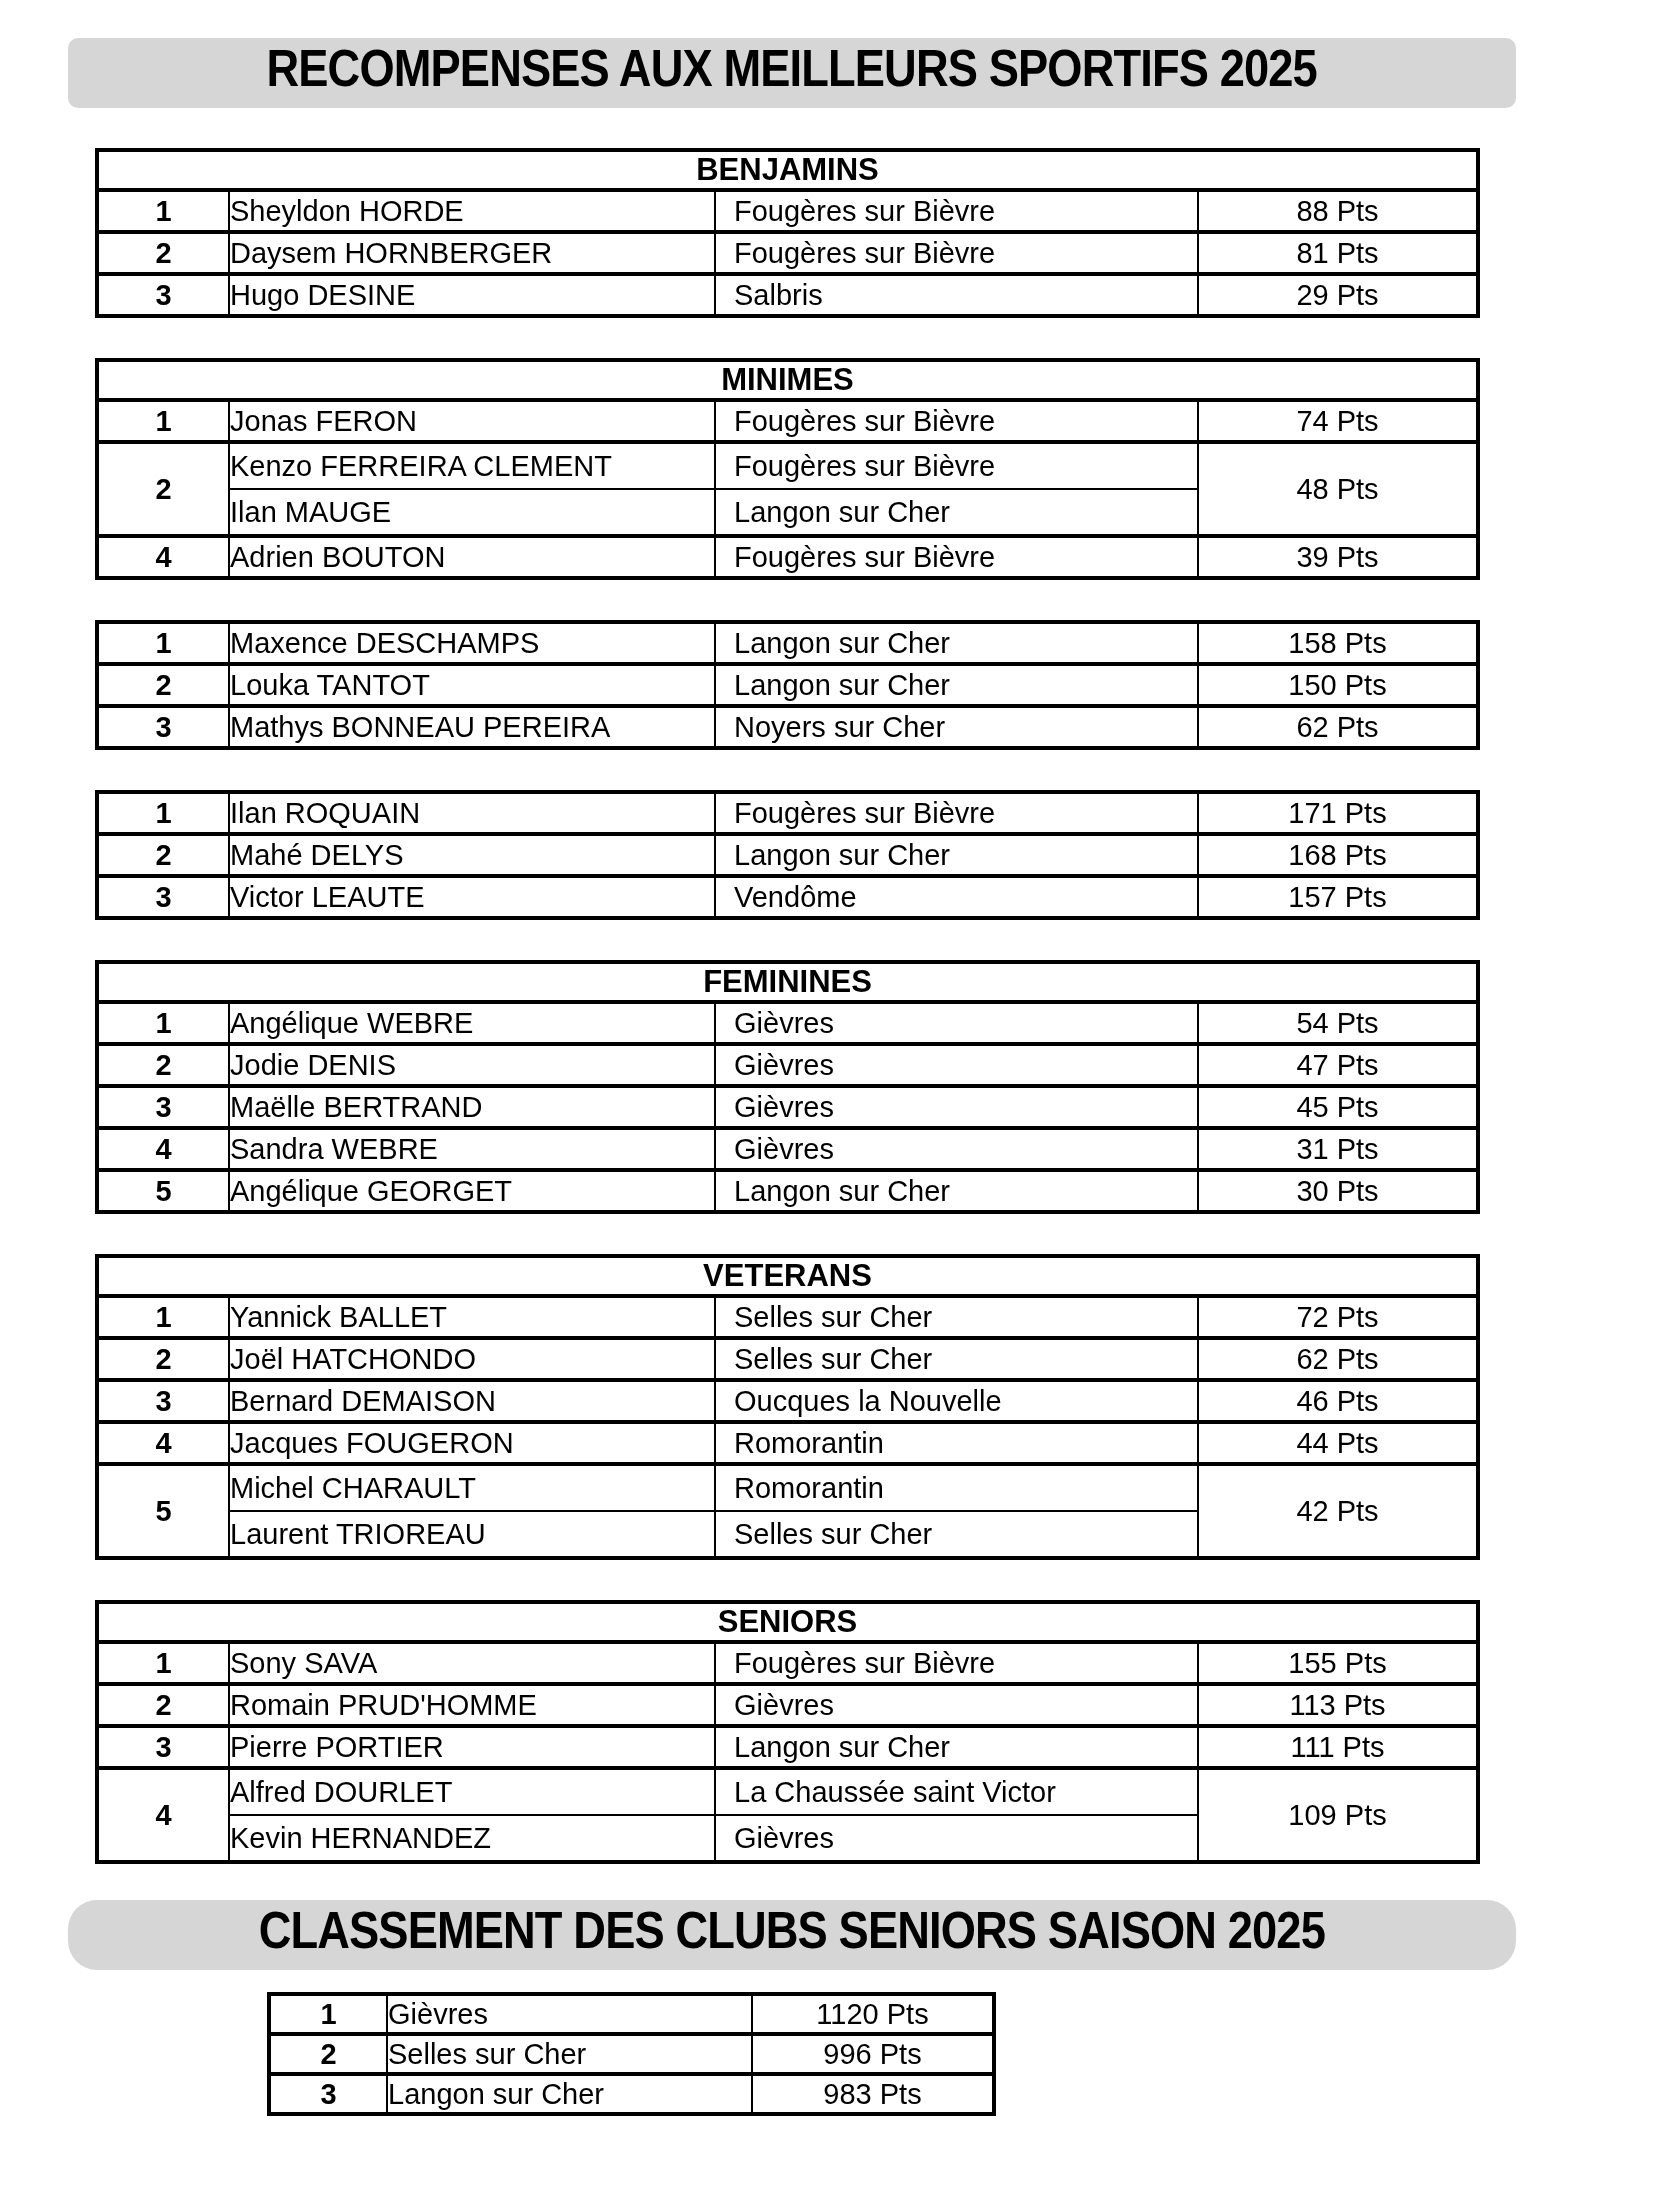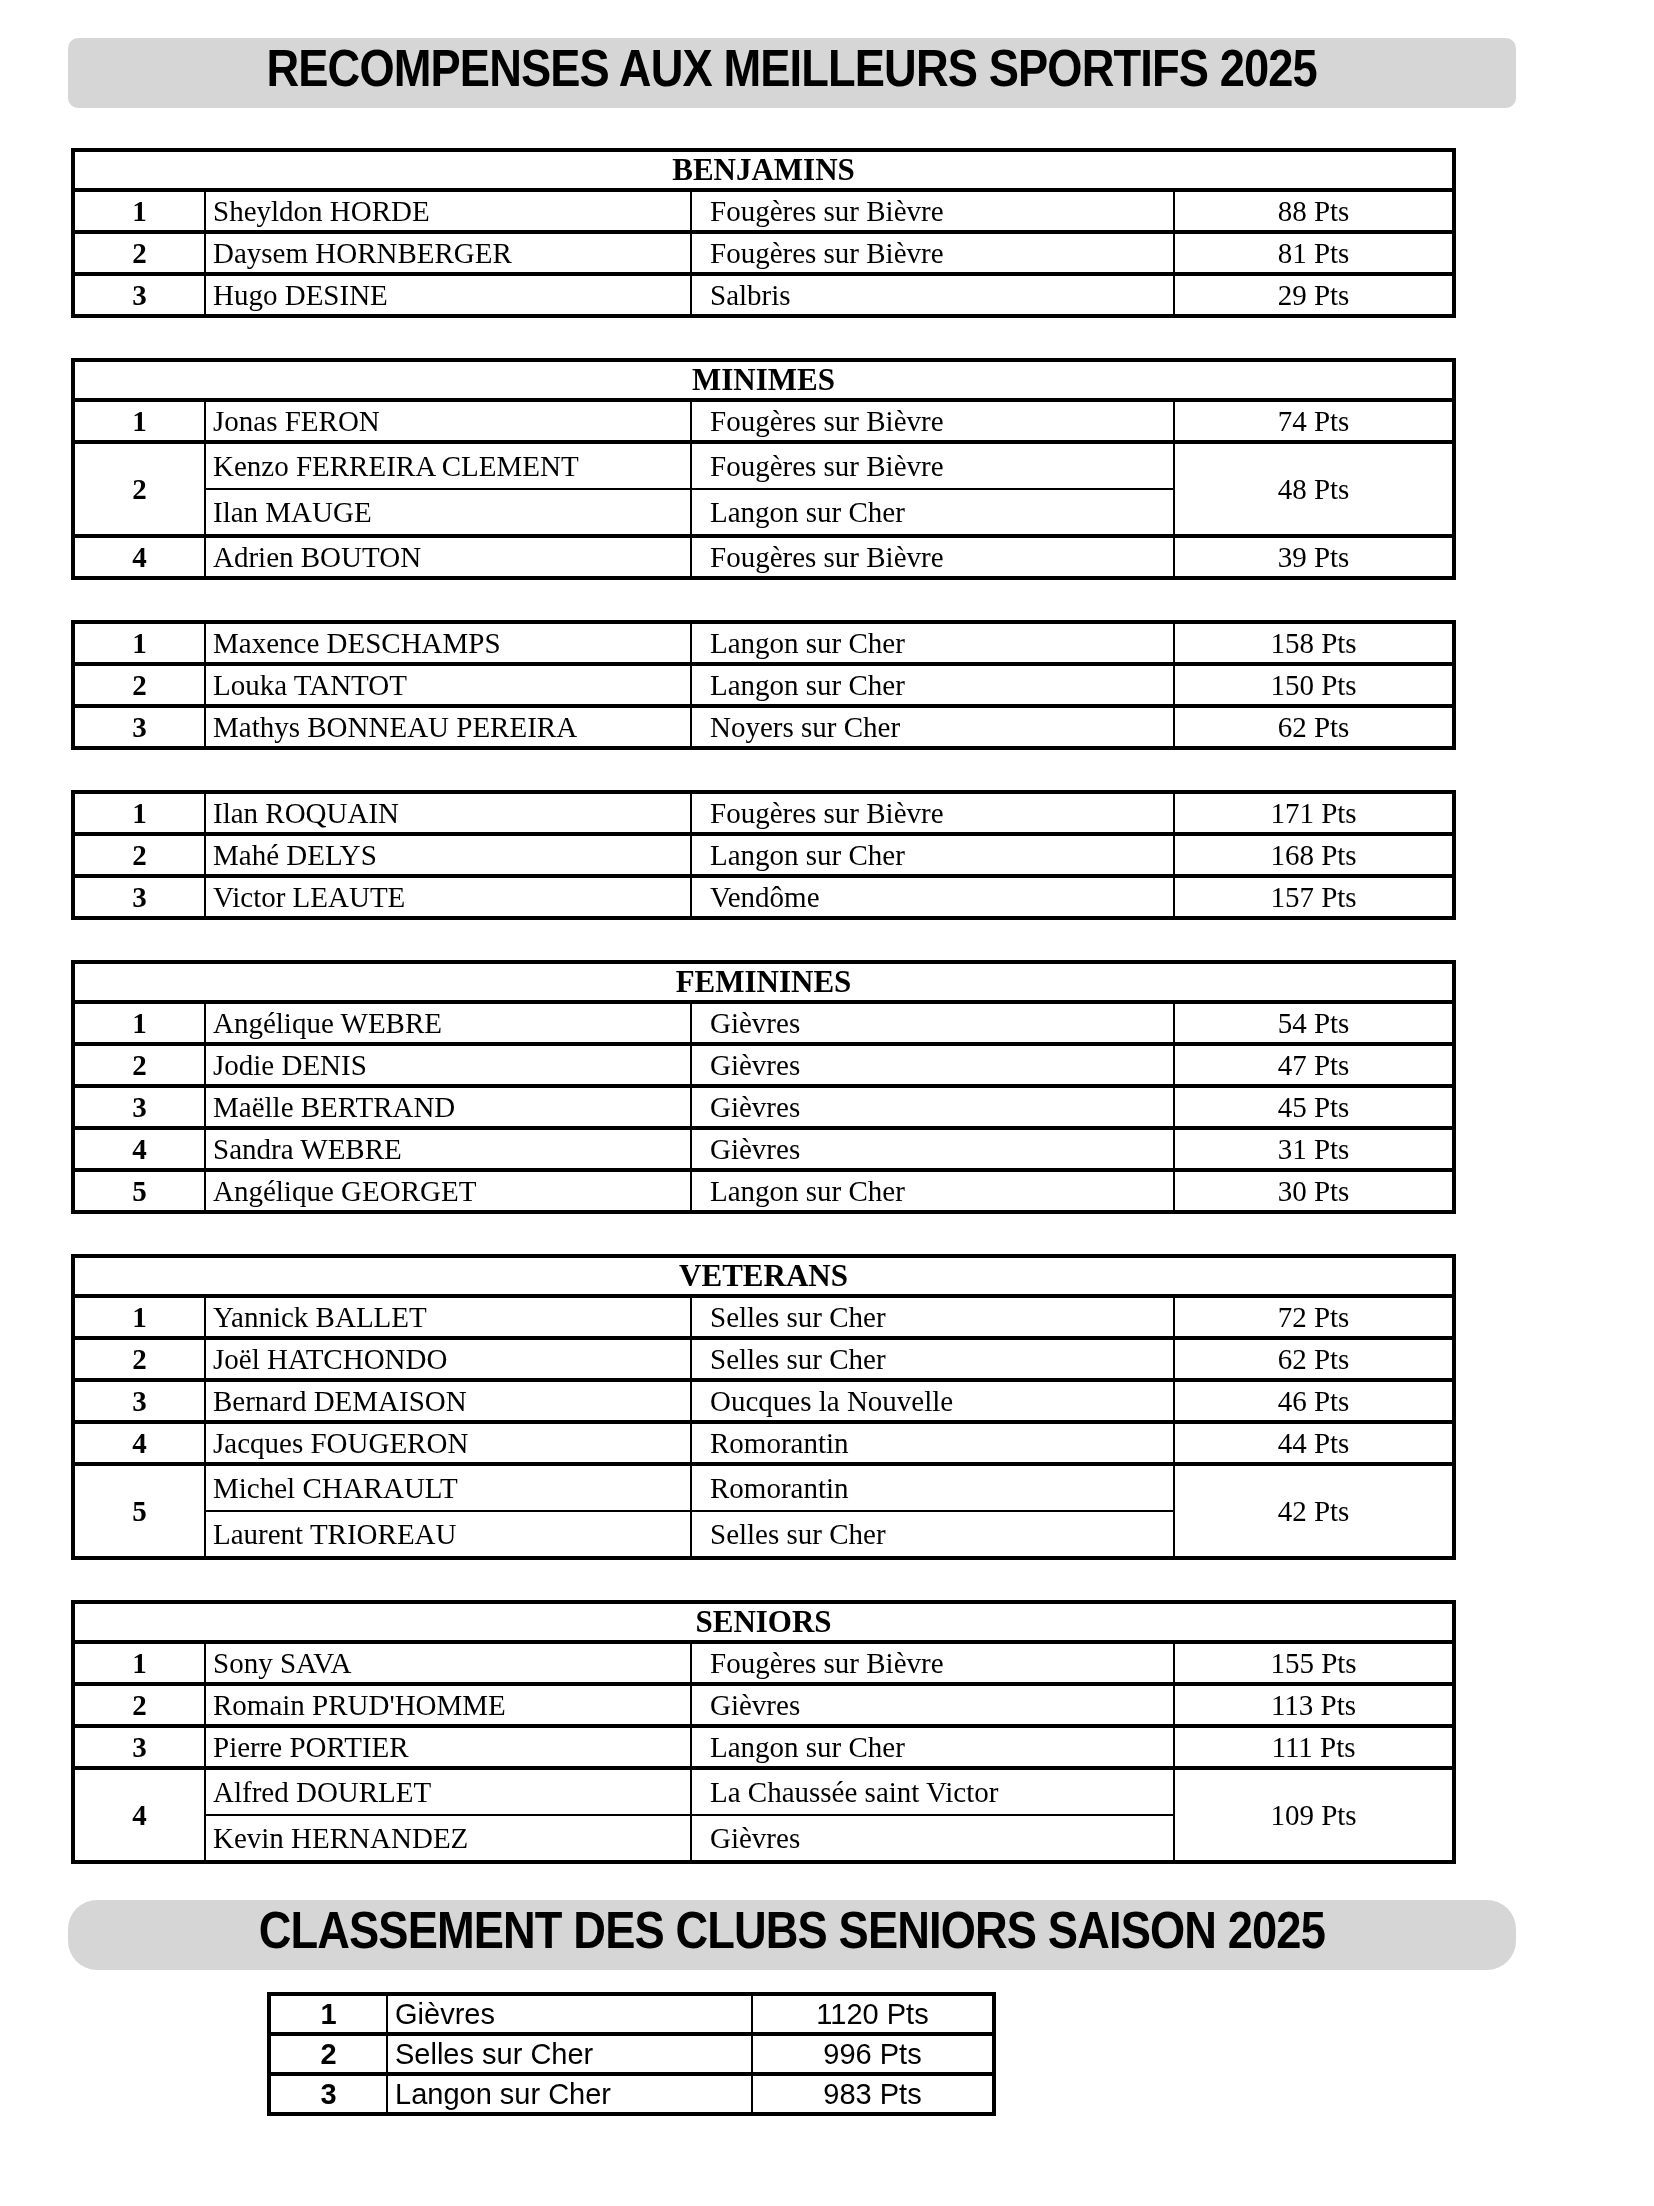--- a/index.html
+++ b/index.html
@@ -18,21 +18,21 @@
   }
   #banner-top { margin-top: 38px; }
   #banner-clubs { margin-top: 36px; border-radius: 29px; }
   .banner-text {
     font-weight: bold;
     font-size: 52px;
     letter-spacing: -1px;
     white-space: nowrap;
     transform: scaleX(0.87);
   }
-  #tables { margin-left: 71px; width: 1381px; font-family: Liberation Serif, serif; }
+  #tables { margin-left: 95px; width: 1381px; }
   table.rank-table {
     border-collapse: collapse;
     border: 4px solid #000;
     table-layout: fixed;
     width: 1381px;
     margin-top: 40px;
     background: #fff;
   }
   .c-rank { width: 132px; } .c-name { width: 486px; }
   .c-club { width: 483px; } .c-pts  { width: 280px; }
@@ -45,21 +45,21 @@
   table.rank-table td {
     border: 2px solid #000; border-top-width: 4px;
     height: 42px;
     font-size: 29px;
     vertical-align: middle;
     white-space: nowrap; overflow: hidden;
   }
   tr.tall td { height: 47px; }
   tr.subrow td { border-top-width: 2px; }
   td.rank { text-align: center; font-weight: bold; }
-  td.name { text-align: left; padding-left: 7px; }
+  td.name { text-align: left; }
   td.club { text-align: left; padding-left: 18px; }
   td.pts  { text-align: center; }
   td.small { font-size: 22px; }
   table#clubs-table {
     border-collapse: collapse;
     border: 4px solid #000;
     table-layout: fixed;
     width: 725px;
     margin-left: 267px;
     margin-top: 22px;

